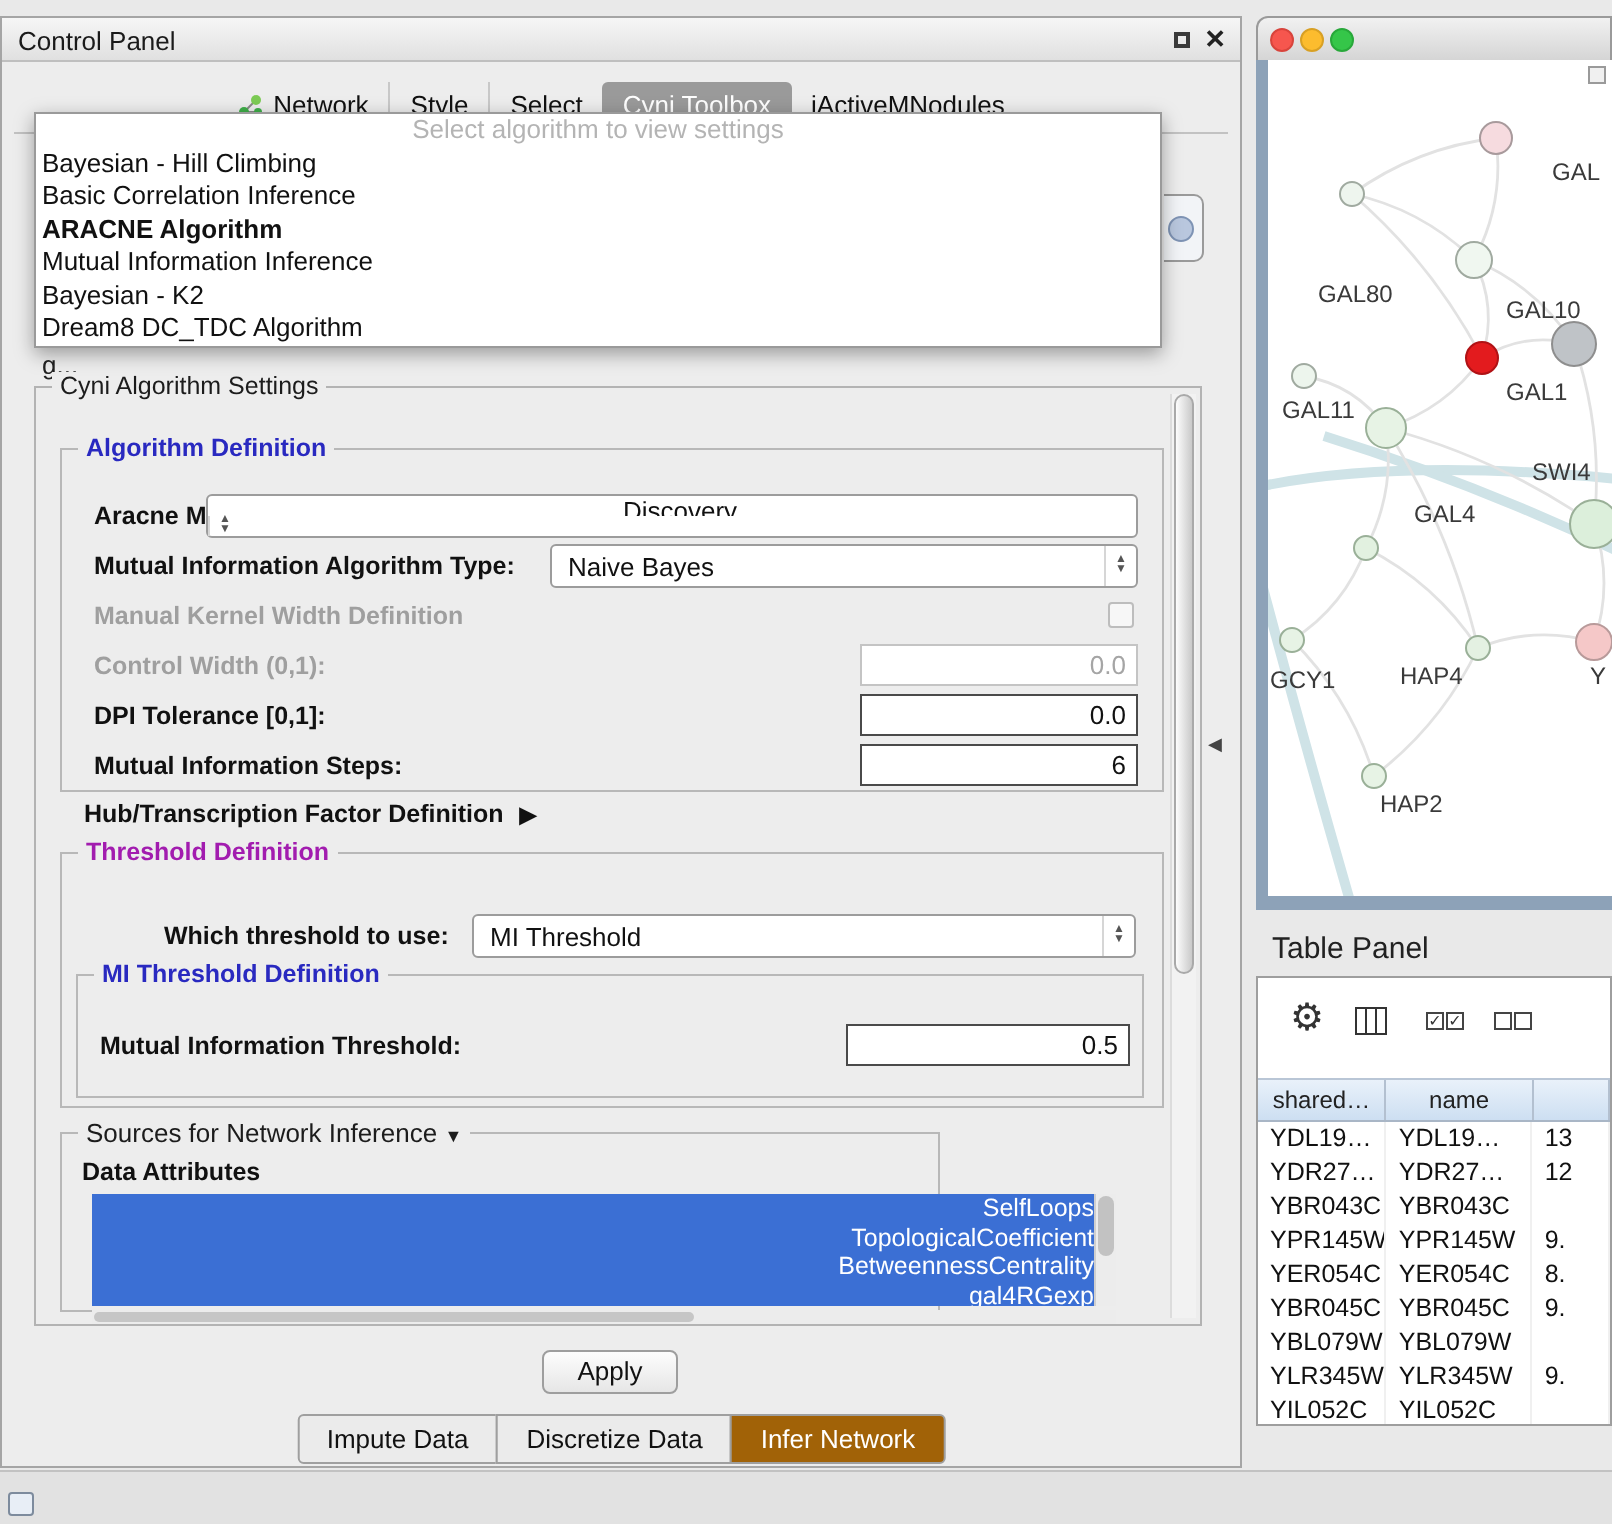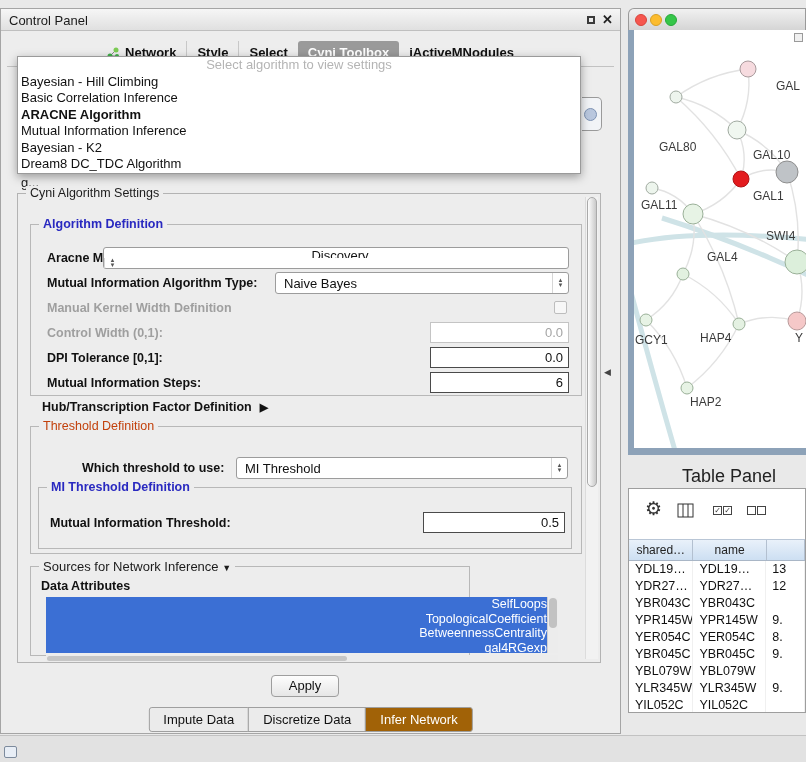--- a/index.html
+++ b/index.html
@@ -10,21 +10,21 @@
   .cp { position:absolute; left:0; top:8px; width:621px; height:726px;
         background:#ededed; border:1px solid #a5a5a5; }
   .cp-titlebar { position:absolute; left:0; top:0; right:0; height:22px;
         background:linear-gradient(#f6f6f6,#e0e0e0); border-bottom:1px solid #bfbfbf; }
   .cp-title { position:absolute; left:8px; top:4px; font-size:13px; color:#1a1a1a; }
   .float-btn { position:absolute; right:25px; top:7px; width:8px; height:8px; border:2px solid #3a3a3a; }
   .close-btn { position:absolute; right:7px; top:3px; font-size:13px; font-weight:bold; color:#222; }
 
   
   .tabs { position:absolute; left:0; top:30px; width:100%; height:27px;
-          display:flex; justify-content:center; align-items:center;font-weight:bold; }
+          display:flex; justify-content:center; align-items:center; }
   .tab { font-size:13px; color:#111; padding:4px 10px; display:flex; align-items:center; gap:5px;
          border-left:1px solid #c8c8c8; white-space:nowrap; }
   .tab:first-child { border-left:none; }
   .tab.selected { background:#9a9a9a; color:#fff; border-radius:3px; border-left:none; }
   .tab.selected + .tab { border-left:none; }
   .tabs-divider { position:absolute; left:6px; right:6px; top:57px; border-bottom:1px solid #c2c2c2; }
 
   
   .popup { position:absolute; left:16px; top:47px; width:564px; height:118px; background:#fff;
            border:1px solid #9a9a9a; box-shadow:0 3px 9px rgba(0,0,0,.35); z-index:10; overflow:hidden; }
@@ -37,21 +37,21 @@
                 border:1px solid #9a9a9a; border-left:none; border-radius:0 5px 5px 0; z-index:5; }
   .frag-combo .dot { position:absolute; left:2px; top:10px; width:13px; height:13px; border-radius:50%;
                      background:#b9c7de; border:1px solid #7e93b4; }
   .frag-g { position:absolute; left:20px; top:166px; font-size:13px; color:#222; }
 
   
   .settings { position:absolute; left:16px; top:184px; width:584px; height:470px; border:1px solid #b3b3b3; }
   .grouptitle { position:absolute; top:-8px; left:8px; background:#ededed; padding:0 4px;
                 font-size:12.5px; color:#1c1c1c; white-space:nowrap; }
   .grouptitle.blue { color:#2929c0; font-weight:bold; }
-  .grouptitle.green { color:#c2410c; font-weight:normal; }
+  .grouptitle.green { color:#a21caf; font-weight:bold; }
 
   .sb-v { position:absolute; right:2px; top:3px; bottom:3px; width:13px; background:#f2f2f2; border-left:1px solid #dcdcdc; }
   .sb-v .thumb { position:absolute; left:1px; top:0; width:10px; height:290px;
                  background:linear-gradient(90deg,#fdfdfd,#c9c9c9); border:1px solid #a9a9a9; border-radius:6px; }
 
   .algdef { position:absolute; left:12px; top:30px; width:552px; height:172px; border:1px solid #b8b8b8; }
   .thrgroup { position:absolute; left:12px; top:232px; width:552px; height:128px; border:1px solid #b8b8b8; }
   .migroup  { position:absolute; left:7px; top:60px; width:534px; height:62px; border:1px solid #b8b8b8; }
   .srcgroup { position:absolute; left:12px; top:372px; width:440px; height:90px; border:1px solid #b8b8b8;text-align:right; }
 
@@ -103,21 +103,21 @@
   .light { position:absolute; top:5px; width:12px; height:12px; border-radius:50%; }
   .light.red { left:6px; background:#f6564e; border:1px solid #d8443c; }
   .light.yellow { left:21px; background:#fcbc2e; border:1px solid #d8a024; }
   .light.green { left:36px; background:#35c649; border:1px solid #28a83a; }
   .net-canvas { position:absolute; top:22px; left:0; right:0; bottom:0; background:#fff;
                 border-left:6px solid #8da2b8; border-bottom:7px solid #8da2b8; overflow:hidden; }
   .birdseye { position:absolute; right:3px; top:3px; width:9px; height:9px; border:1px solid #9a9a9a; background:#f0f0f0; }
   svg text { font-family:"Liberation Sans", sans-serif; }
 
   
-  .tp-label { position:absolute; left:636px; top:466px; font-size:18px; color:#222;margin-left:46px; }
+  .tp-label { position:absolute; left:636px; top:466px; font-size:15px; color:#222; }
   .tablewin { position:absolute; left:628px; top:488px; width:178px; height:225px; background:#fff;
               border:1px solid #9e9e9e; overflow:hidden; }
   .tt-icon { position:absolute; color:#333; }
   .gear { left:16px; top:8px; font-size:19px; }
   .colicon { left:48px; top:14px; }
   .cbx-pair { display:flex; gap:1px; }
   .cbx { width:9px; height:9px; border:1px solid #444; font-size:8px; line-height:8px; text-align:center; color:#333; }
   .pair-checked { left:84px; top:17px; }
   .pair-unchecked { left:118px; top:17px; }
 

